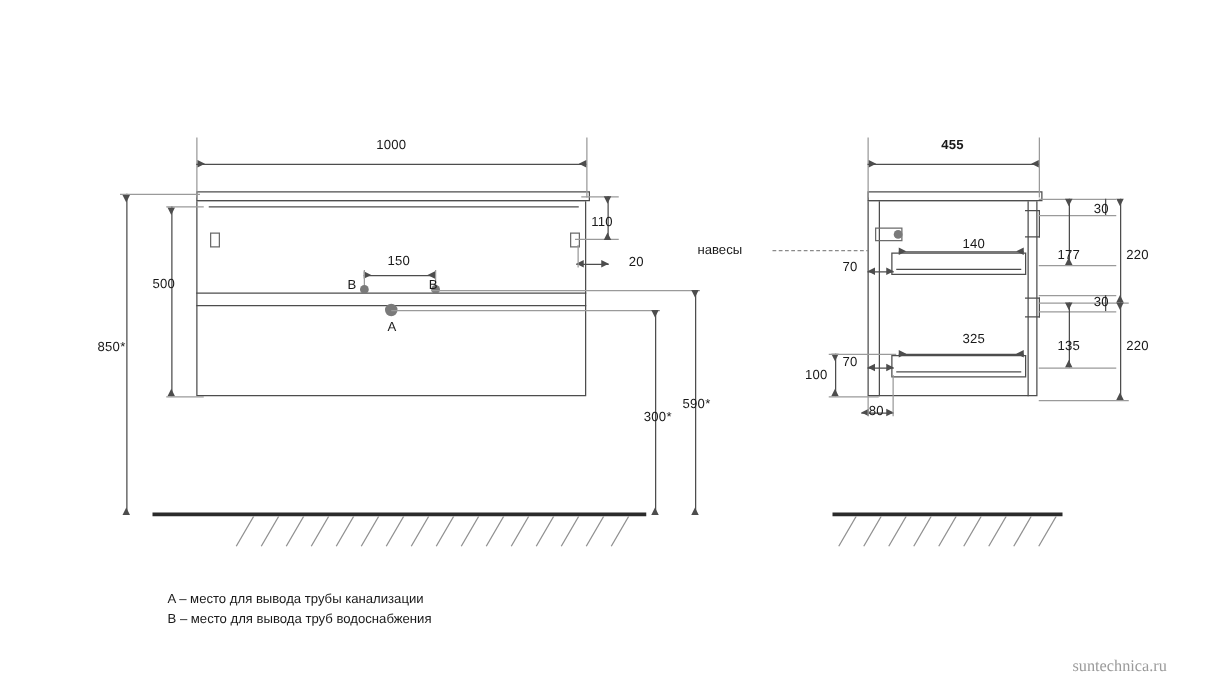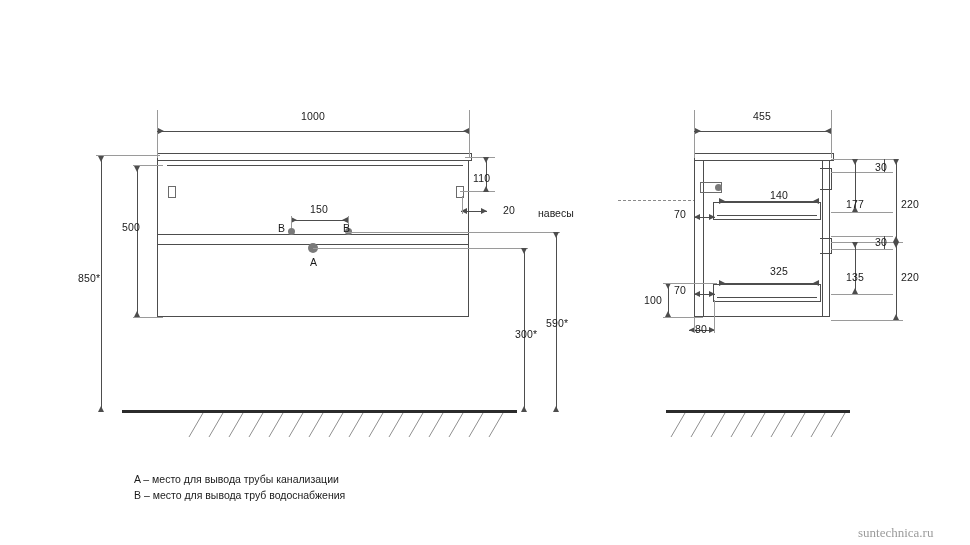--- a/index.html
+++ b/index.html
@@ -213,21 +213,21 @@
       <line x1="192" y1="24" x2="206" y2="0"></line>
       <line x1="212" y1="24" x2="226" y2="0"></line>
       <line x1="232" y1="24" x2="246" y2="0"></line>
       <line x1="252" y1="24" x2="266" y2="0"></line>
       <line x1="272" y1="24" x2="286" y2="0"></line>
       <line x1="292" y1="24" x2="306" y2="0"></line>
       <line x1="312" y1="24" x2="326" y2="0"></line>
     </g>
   </svg>
 
-  <div class="lbl" style="left:538px; top:194px;margin-top:13px;">навесы</div>
+  <div class="lbl" style="left:558px; top:194px;">навесы</div>
   <div class="hline dash" style="left:618px; top:200px; width:78px;"></div>
 
   <div class="box-outline" style="left:694px; top:160px; width:136px; height:157px;"></div>
   <div class="topcap" style="left:694px; top:153px; width:140px; height:8px;"></div>
 
   <div class="vline" style="left:703px; top:161px; height:156px;"></div>
 
   <div class="vline" style="left:822px; top:161px; height:156px;"></div>
 
   <div class="abs" style="left:713px; top:202px; width:108px; height:18px; border:1px solid #4d4d4d; box-sizing:border-box;"></div>
@@ -240,21 +240,21 @@
   <div class="abs" style="left:820px; top:238px; width:12px; height:16px; border:1px solid #4d4d4d; border-left:none; box-sizing:border-box;"></div>
 
   <div class="abs" style="left:700px; top:182px; width:22px; height:11px; border:1px solid #6b6b6b; box-sizing:border-box;"></div>
   <div class="dot small" style="left:715px; top:184px;"></div>
 
   <div class="vline light" style="left:694px; top:110px; height:48px;"></div>
   <div class="vline light" style="left:831px; top:110px; height:48px;"></div>
   <div class="hline" style="left:694px; top:131px; width:137px;"></div>
   <div class="arr right" style="left:695px; top:128px;"></div>
   <div class="arr left" style="left:825px; top:128px;"></div>
-  <div class="dimtext center" style="left:762px; top:110px;">455</div>
+  <div class="dimtext center" style="left:762px; top:110px;font-weight:bold;">455</div>
 
   <div class="hline light" style="left:831px; top:159px; width:62px;"></div>
   <div class="hline light" style="left:831px; top:172px; width:62px;"></div>
   <div class="vline" style="left:884px; top:159px; height:13px;"></div>
   <div class="dimtext" style="left:875px; top:161px;">30</div>
 
   <div class="vline" style="left:855px; top:159px; height:53px;"></div>
   <div class="arr down" style="left:852px; top:159px;"></div>
   <div class="arr up" style="left:852px; top:206px;"></div>
   <div class="dimtext" style="left:846px; top:198px;">177</div>

